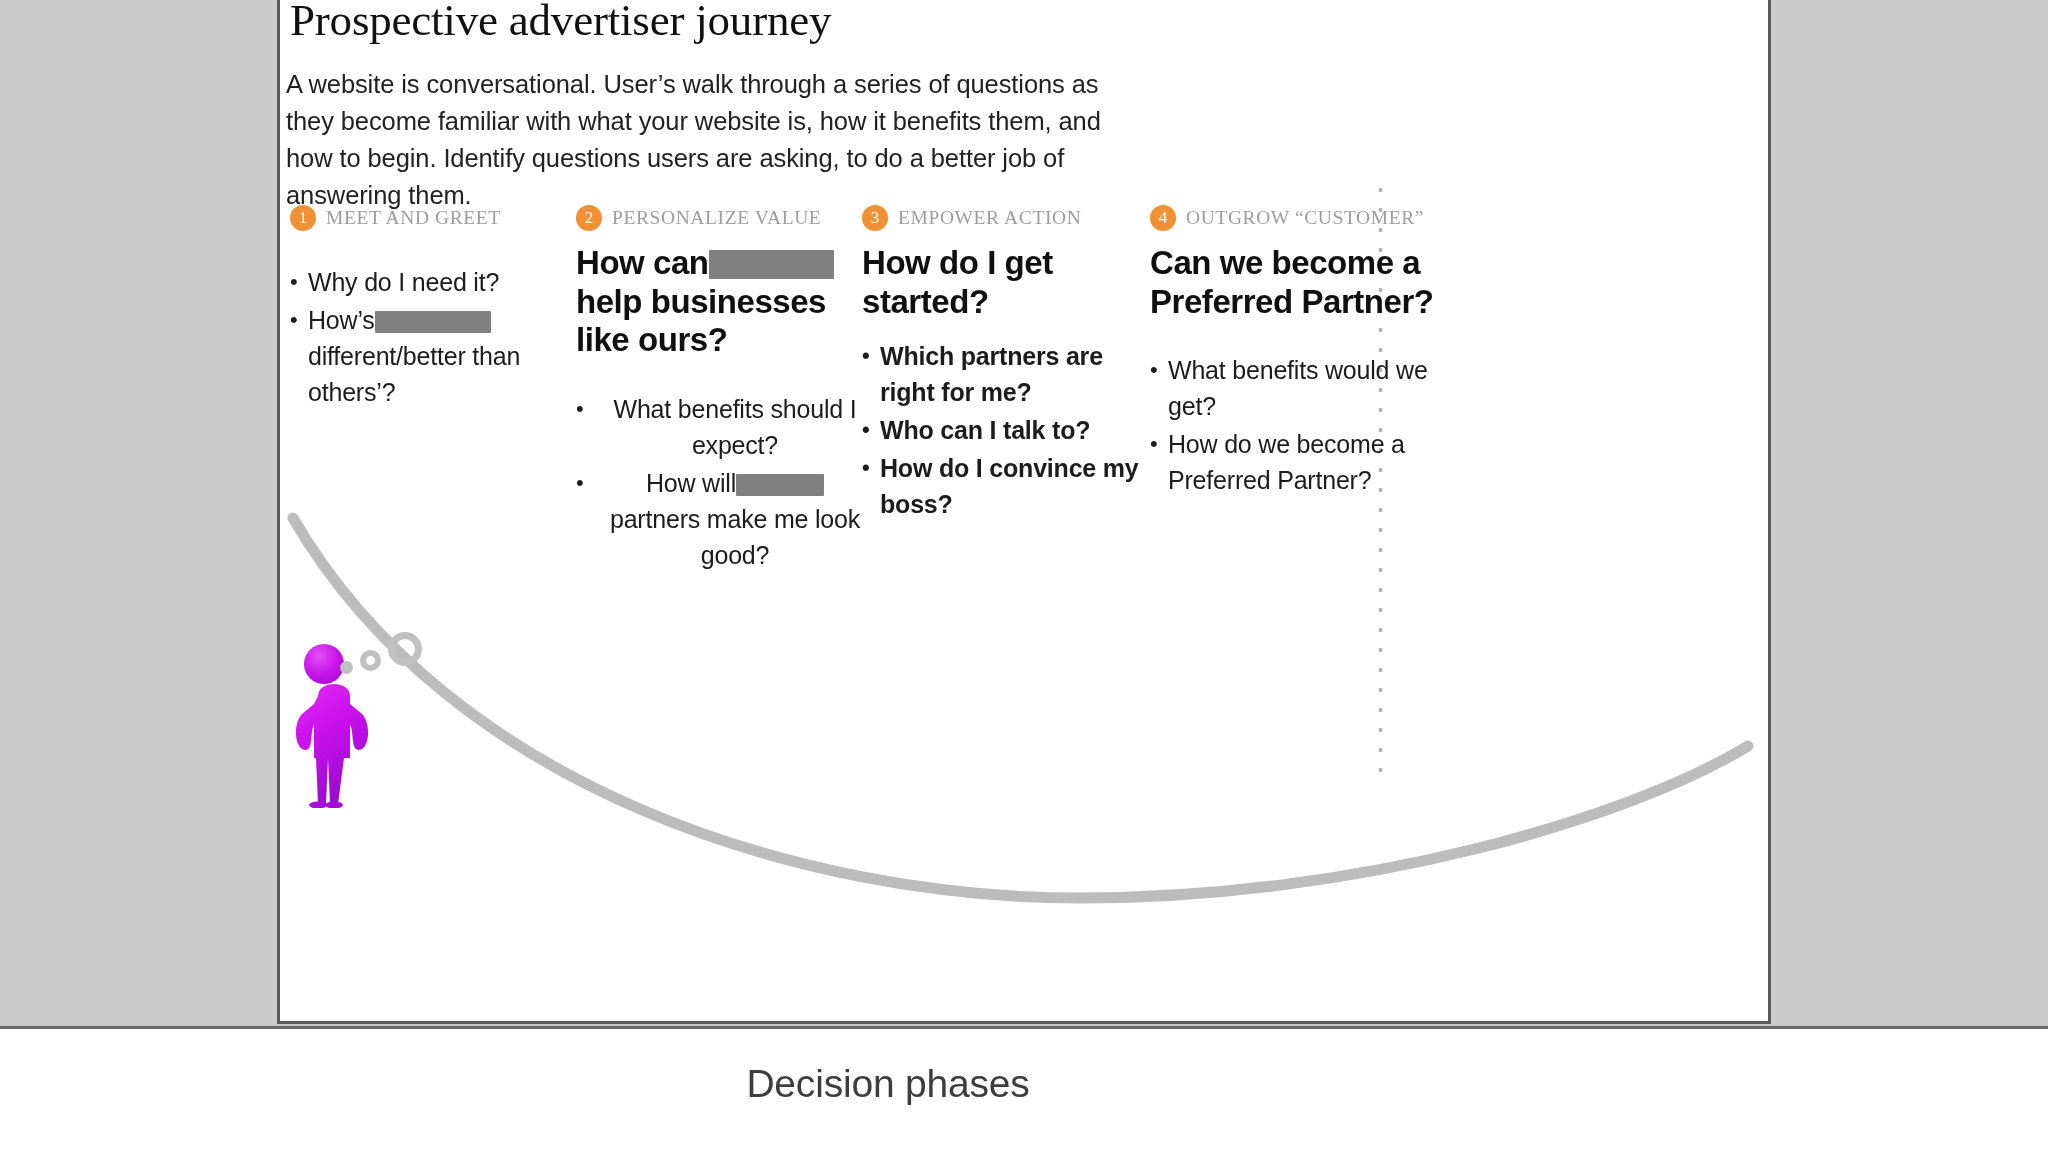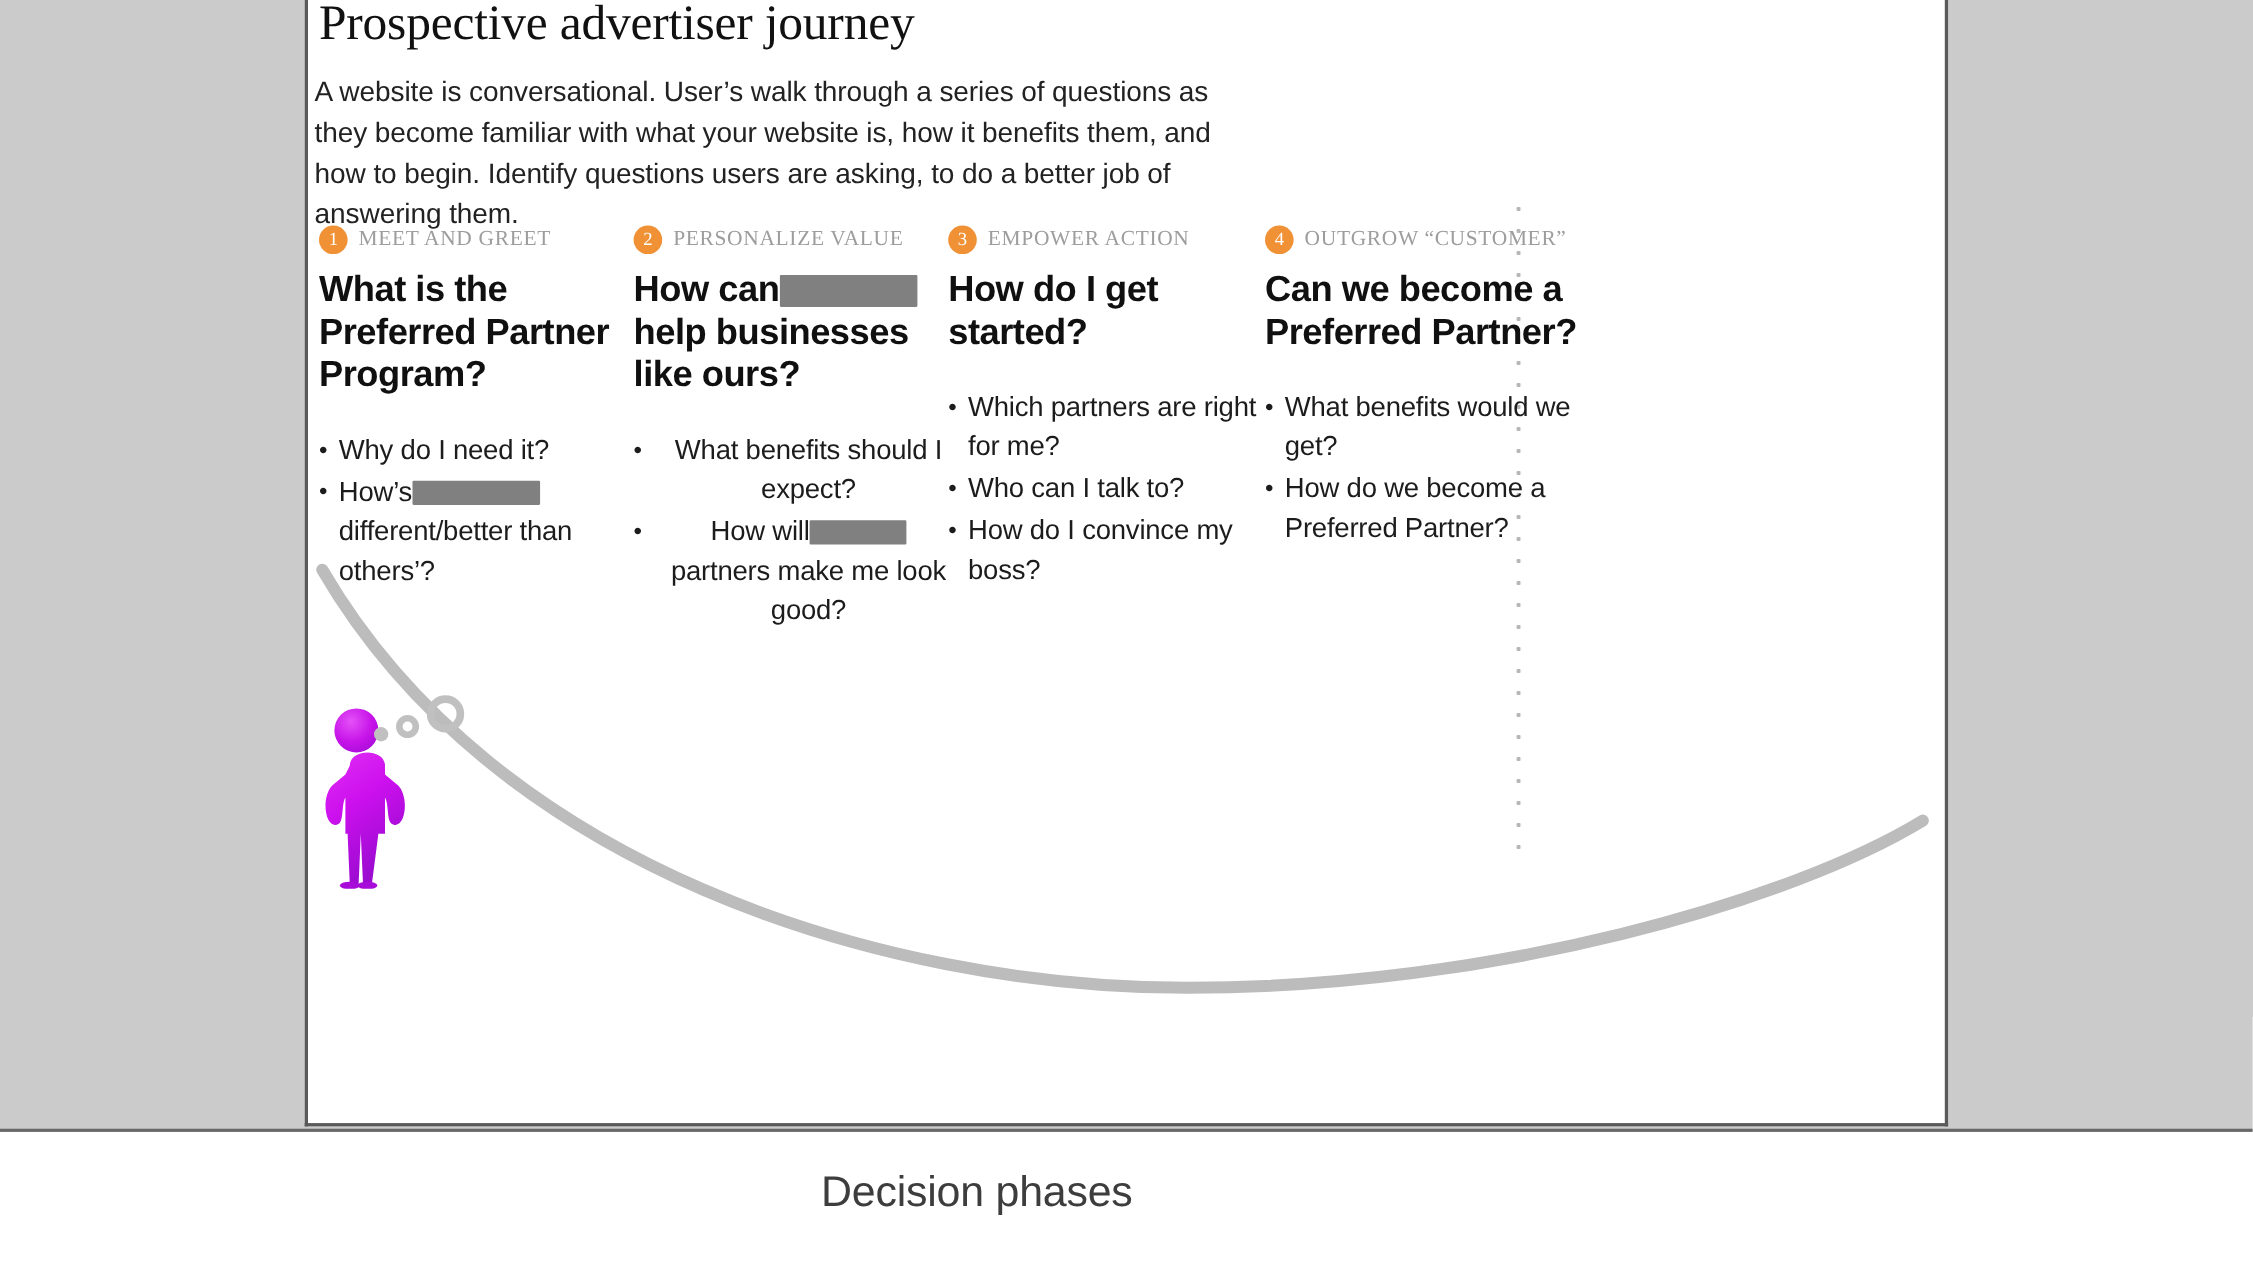--- a/index.html
+++ b/index.html
@@ -121,21 +121,21 @@
   .redact.b-blk2 { height: 22px; width: 88px; position: relative; top: 4px; }
 
   .bullet-list {
     list-style: none;
     margin: 0;
     padding: 0;
     margin-top: 30px;
   }
   .col-0 .bullet-list { margin-top: 31px; }
   .col-1 .bullet-list { margin-top: 31px; text-align: center; }
-  .col-2 .bullet-list { margin-top: 31px; }
+  .col-2 .bullet-list { margin-top: 17px; font-weight: bold; }
   .col-3 .bullet-list { margin-top: 31px; }
 
   .bullet-item {
     position: relative;
     padding-left: 18px;
     font-family: "Liberation Sans", sans-serif;
     font-size: 25px;
     line-height: 36px;
     color: #1c1c1c;
     letter-spacing: -0.2px;
@@ -288,23 +288,20 @@
       <ellipse cx="44" cy="197" rx="9" ry="3.5" fill="#a70cd8"></ellipse>
       <ellipse cx="28" cy="197" rx="9" ry="3.5" fill="#a70cd8"></ellipse>
     </svg>
   </div>
 
   <div class="column col-0">
     <div class="phase-label-row">
       <div class="phase-badge">1</div>
       <div class="phase-name">MEET AND GREET</div>
     </div>
-    <div class="phase-question">
-      <span>What is the Preferred Partner Program?</span>
-    </div>
     <ul class="bullet-list">
       <li class="bullet-item">
         <span>Why do I need it?</span>
       </li>
       <li class="bullet-item">
         <span>How’s</span><span class="redact b-blk1"></span><span>different/better than others’?</span>
       </li>
     </ul>
   </div>
 

